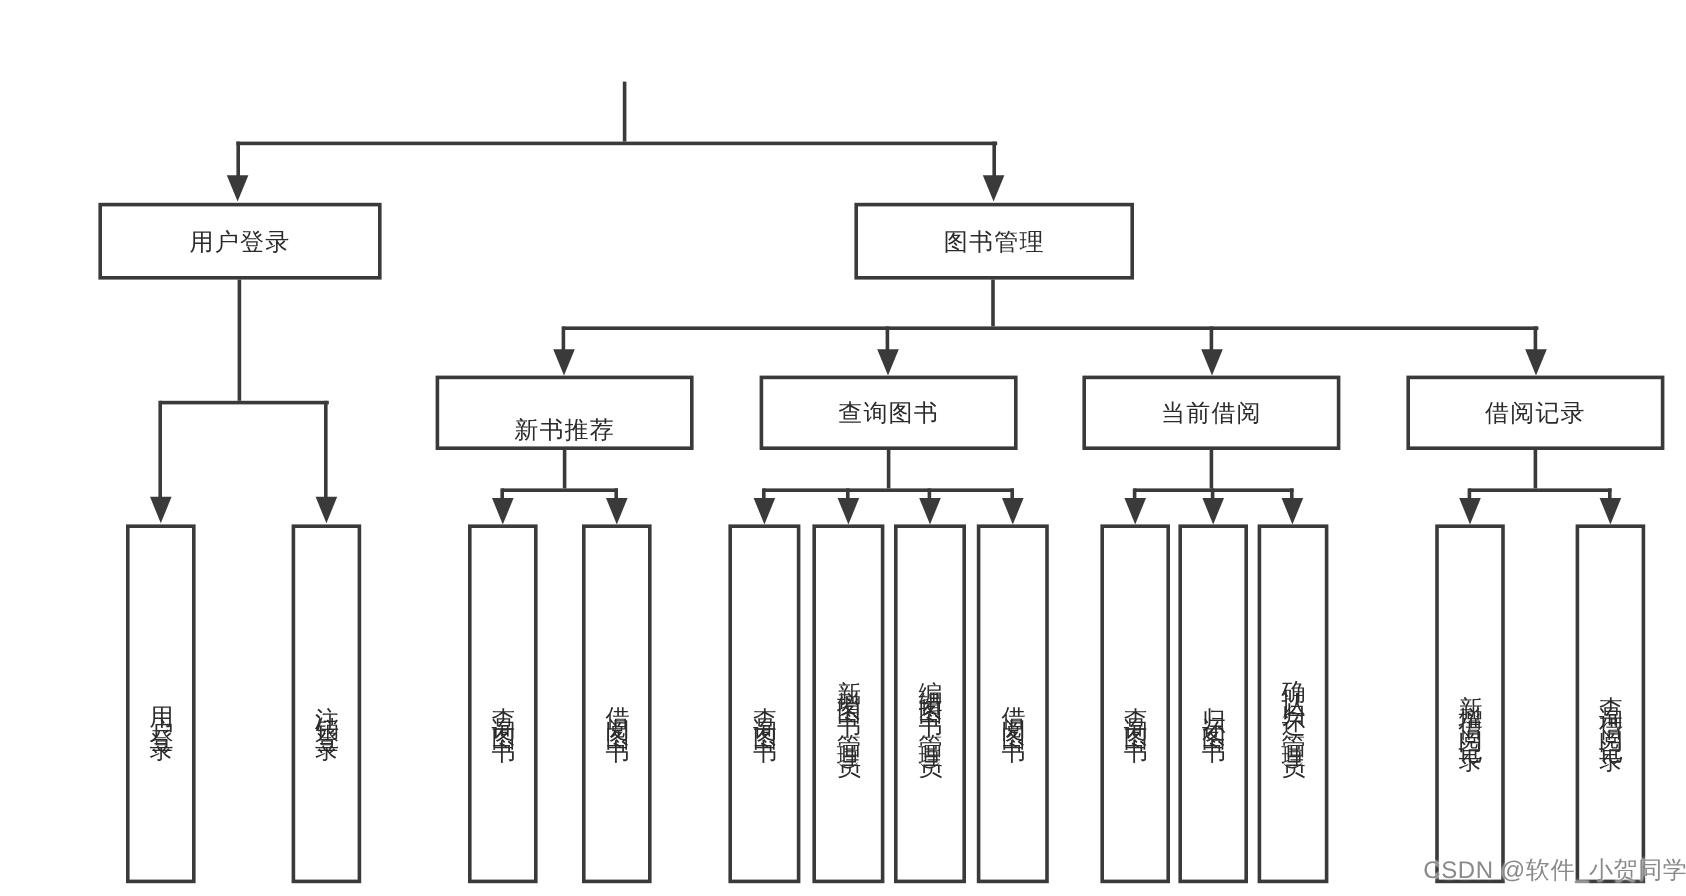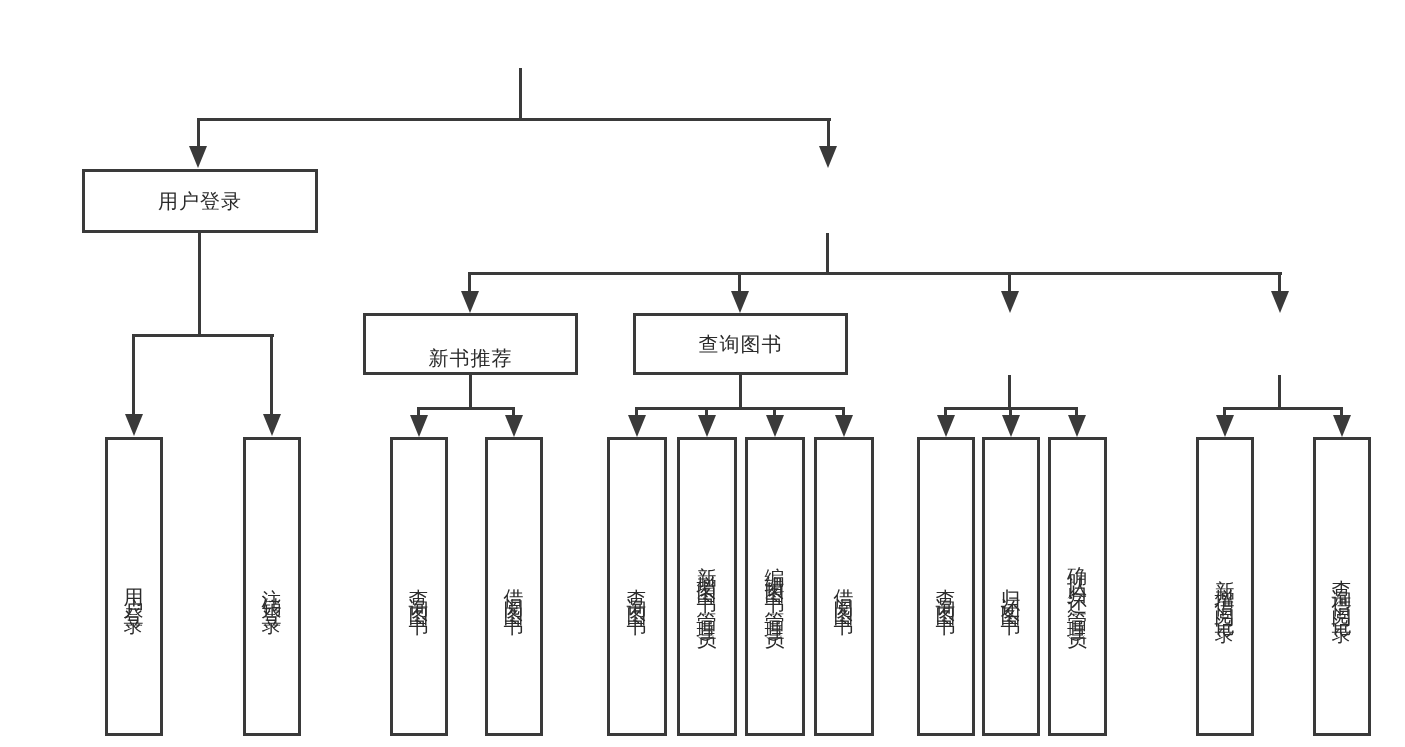--- a/index.html
+++ b/index.html
@@ -71,20 +71,23 @@
   <div class="vline" style="left:519px;top:68px;height:50px;"></div>
   <div class="hline" style="left:197px;top:118px;width:634px;"></div>
   <div class="vline" style="left:197px;top:118px;height:33px;"></div>
   <div class="vline" style="left:827px;top:118px;height:33px;"></div>
   <div class="arrow" style="left:189px;top:146px;"></div>
   <div class="arrow" style="left:819px;top:146px;"></div>
 
   <div class="box" style="left:82px;top:169px;width:236px;height:64px;">
     <span>用户登录</span>
   </div>
+  <div class="box" style="left:712px;top:169px;width:233px;height:64px;">
+    <span>图书管理</span>
+  </div>
 
   <div class="vline" style="left:198px;top:233px;height:101px;"></div>
   <div class="hline" style="left:133px;top:334px;width:141px;"></div>
   <div class="vline" style="left:132px;top:334px;height:82px;"></div>
   <div class="vline" style="left:270px;top:334px;height:82px;"></div>
   <div class="arrow" style="left:125px;top:414px;"></div>
   <div class="arrow" style="left:263px;top:414px;"></div>
 
   <div class="vline" style="left:826px;top:233px;height:39px;"></div>
   <div class="hline" style="left:469px;top:272px;width:813px;"></div>
@@ -95,20 +98,26 @@
   <div class="arrow" style="left:461px;top:291px;"></div>
   <div class="arrow" style="left:731px;top:291px;"></div>
   <div class="arrow" style="left:1001px;top:291px;"></div>
   <div class="arrow" style="left:1271px;top:291px;"></div>
 
   <div class="box" style="left:363px;top:313px;width:215px;height:62px;align-items:flex-end;">
     <span>新书推荐</span>
   </div>
   <div class="box" style="left:633px;top:313px;width:215px;height:62px;">
     <span>查询图书</span>
+  </div>
+  <div class="box" style="left:902px;top:313px;width:215px;height:62px;">
+    <span>当前借阅</span>
+  </div>
+  <div class="box" style="left:1172px;top:313px;width:215px;height:62px;">
+    <span>借阅记录</span>
   </div>
 
   <div class="vline" style="left:469px;top:375px;height:32px;"></div>
   <div class="hline" style="left:418px;top:407px;width:97px;"></div>
   <div class="vline" style="left:417px;top:407px;height:11px;"></div>
   <div class="vline" style="left:512px;top:407px;height:11px;"></div>
   <div class="arrow" style="left:410px;top:415px;"></div>
   <div class="arrow" style="left:505px;top:415px;"></div>
 
   <div class="vline" style="left:739px;top:375px;height:32px;"></div>
@@ -175,14 +184,15 @@
     <span>确认归还（管理员）</span>
   </div>
 
   <div class="vbox" style="left:1196px;top:437px;width:58px;height:299px;">
     <span>新增借阅记录</span>
   </div>
   <div class="vbox" style="left:1313px;top:437px;width:58px;height:299px;">
     <span>查询借阅记录</span>
   </div>
 
+  <div class="watermark">CSDN @软件_小贺同学</div>
 
 </div>
 
 </body></html>

